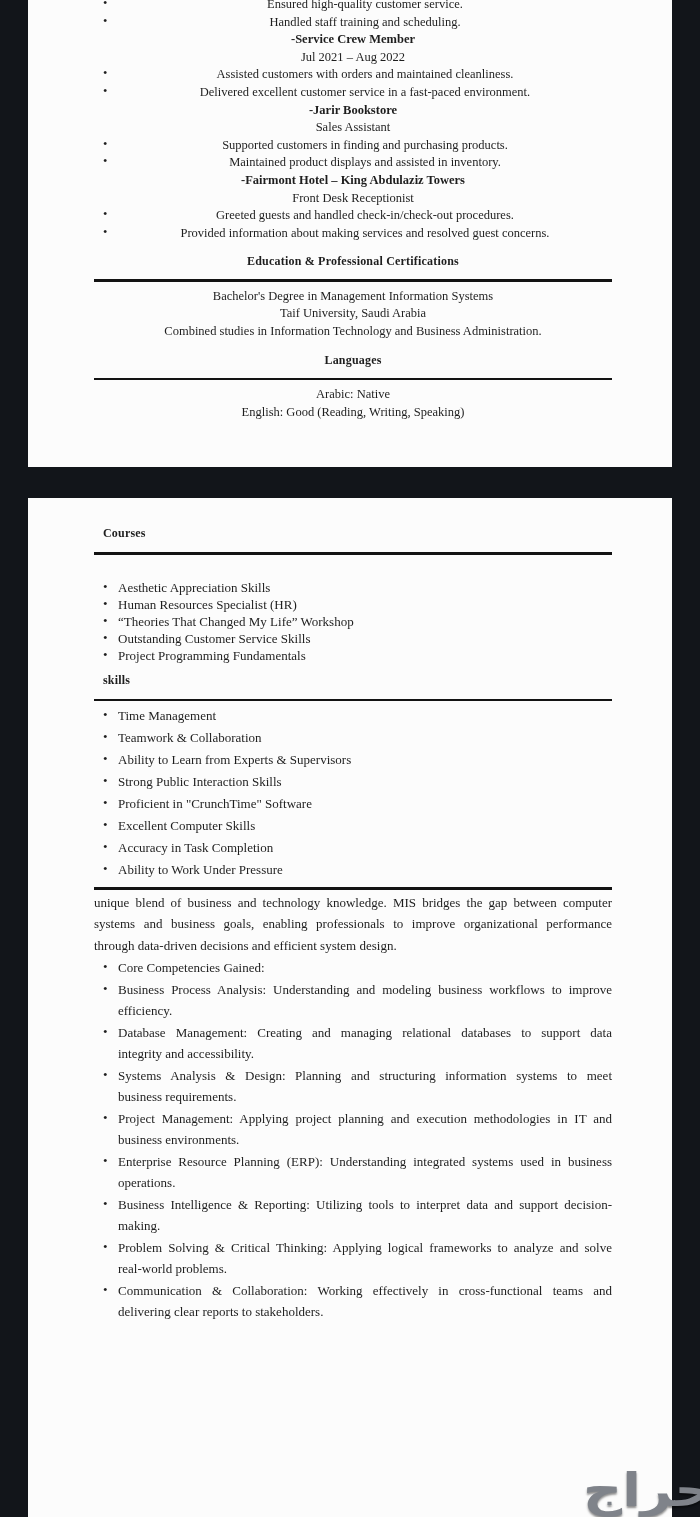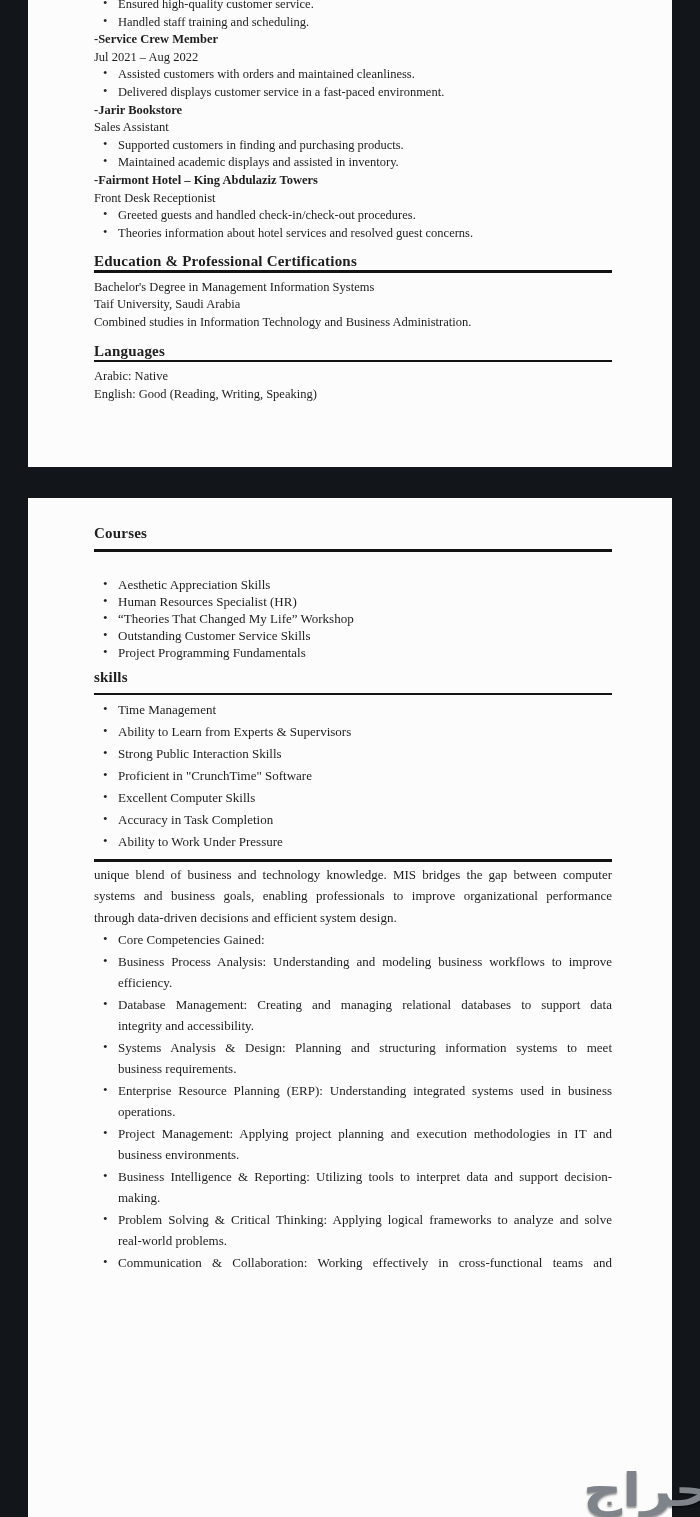--- a/index.html
+++ b/index.html
@@ -13,35 +13,35 @@
     font-family: "Liberation Serif", "DejaVu Serif", serif;
     color: #1e1e1e;
   }
   .page {
     position: absolute;
     left: 28px;
     width: 644px;
     background: #fcfcfc;
     overflow: hidden;
   }
-  .p1 { top: 0; height: 467px; }
+  .p1 { top: 0; height: 467px; text-align: center; }
   .p2 { top: 498px; height: 1032px; }
   .content { margin: 0 60px 0 66px; }
   .p1 .content { font-size: 12.5px; line-height: 17.6px; }
   .p2 .content { padding-top: 26px; font-size: 13px; line-height: 21.5px; }
 
   .blist { list-style: none; margin: 0; padding: 0; }
   .blist li { position: relative; padding-left: 24px; }
   .blist li::before { content: "\2022"; position: absolute; left: 9px; top: -1px; }
 
   .intro { margin-top: -4px; }
   .job-title { font-weight: 700; }
 
   .sec {
-    margin: 0; font-weight: 700; font-size: 15px;
+    margin: 9px; font-weight: 700; font-size: 12px;
     letter-spacing: 0.2px;
   }
   .p1 .sec { margin-top: 10px; line-height: 18px; }
   .p2 .sec { margin-top: 7px; line-height: 19px; }
   .p2 .sec.first { margin-top: 0; }
 
   .rule { height: 2.5px; background: #131313; }
   .p1 .rule { margin-top: 0; margin-bottom: 6px; }
   .p2 .rule { margin-top: 6px; }
 
@@ -78,35 +78,35 @@
 
       <ul class="blist intro">
         <li>Ensured high-quality customer service.</li>
         <li>Handled staff training and scheduling.</li>
       </ul>
 
       <div class="job-title">-Service Crew Member</div>
       <div class="job-sub">Jul 2021 – Aug 2022</div>
       <ul class="blist">
         <li>Assisted customers with orders and maintained cleanliness.</li>
-        <li>Delivered displays customer service in a fast-paced environment.</li>
+        <li>Delivered excellent customer service in a fast-paced environment.</li>
       </ul>
 
       <div class="job-title">-Jarir Bookstore</div>
       <div class="job-sub">Sales Assistant</div>
       <ul class="blist">
         <li>Supported customers in finding and purchasing products.</li>
-        <li>Maintained academic displays and assisted in inventory.</li>
+        <li>Maintained product displays and assisted in inventory.</li>
       </ul>
 
       <div class="job-title">-Fairmont Hotel – King Abdulaziz Towers</div>
       <div class="job-sub">Front Desk Receptionist</div>
       <ul class="blist">
         <li>Greeted guests and handled check-in/check-out procedures.</li>
-        <li>Theories information about hotel services and resolved guest concerns.</li>
+        <li>Provided information about making services and resolved guest concerns.</li>
       </ul>
 
       <h2 class="sec">Education &amp; Professional Certifications</h2>
       <div class="rule"></div>
       <div class="line">Bachelor's Degree in Management Information Systems</div>
       <div class="line">Taif University, Saudi Arabia</div>
       <div class="line">Combined studies in Information Technology and Business Administration.</div>
 
       <h2 class="sec">Languages</h2>
       <div class="rule"></div>
@@ -126,20 +126,21 @@
         <li>Human Resources Specialist (HR)</li>
         <li>“Theories That Changed My Life” Workshop</li>
         <li>Outstanding Customer Service Skills</li>
         <li>Project Programming Fundamentals</li>
       </ul>
 
       <h2 class="sec">skills</h2>
       <div class="rule"></div>
       <ul class="blist skills-list">
         <li>Time Management</li>
+        <li>Teamwork &amp; Collaboration</li>
         <li>Ability to Learn from Experts &amp; Supervisors</li>
         <li>Strong Public Interaction Skills</li>
         <li>Proficient in "CrunchTime" Software</li>
         <li>Excellent Computer Skills</li>
         <li>Accuracy in Task Completion</li>
         <li>Ability to Work Under Pressure</li>
       </ul>
 
       <div class="rule"></div>
 
@@ -159,37 +160,38 @@
         </li>
         <li>
           <div class="jl">Database Management: Creating and managing relational databases to support data</div>
           <div>integrity and accessibility.</div>
         </li>
         <li>
           <div class="jl">Systems Analysis &amp; Design: Planning and structuring information systems to meet</div>
           <div>business requirements.</div>
         </li>
         <li>
+          <div class="jl">Project Management: Applying project planning and execution methodologies in IT and</div>
+          <div>business environments.</div>
+        </li>
+        <li>
           <div class="jl">Enterprise Resource Planning (ERP): Understanding integrated systems used in business</div>
           <div>operations.</div>
-        </li>
-        <li>
-          <div class="jl">Project Management: Applying project planning and execution methodologies in IT and</div>
-          <div>business environments.</div>
         </li>
         <li>
           <div class="jl">Business Intelligence &amp; Reporting: Utilizing tools to interpret data and support decision-</div>
           <div>making.</div>
         </li>
         <li>
           <div class="jl">Problem Solving &amp; Critical Thinking: Applying logical frameworks to analyze and solve</div>
           <div>real-world problems.</div>
         </li>
         <li>
           <div class="jl">Communication &amp; Collaboration: Working effectively in cross-functional teams and</div>
+          <div>delivering clear reports to stakeholders.</div>
         </li>
       </ul>
 
     </div>
   </div>
 
   <div class="watermark">حراج</div>
 
 </div>
 

